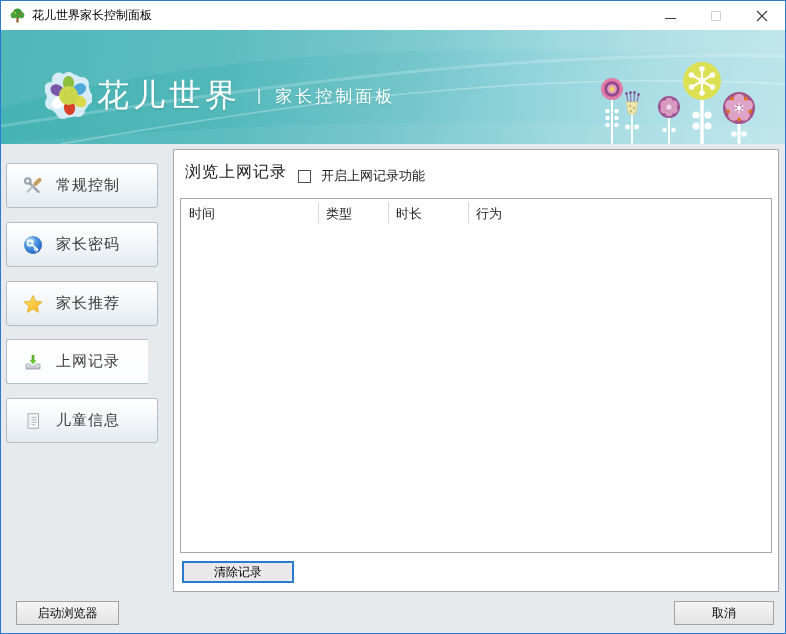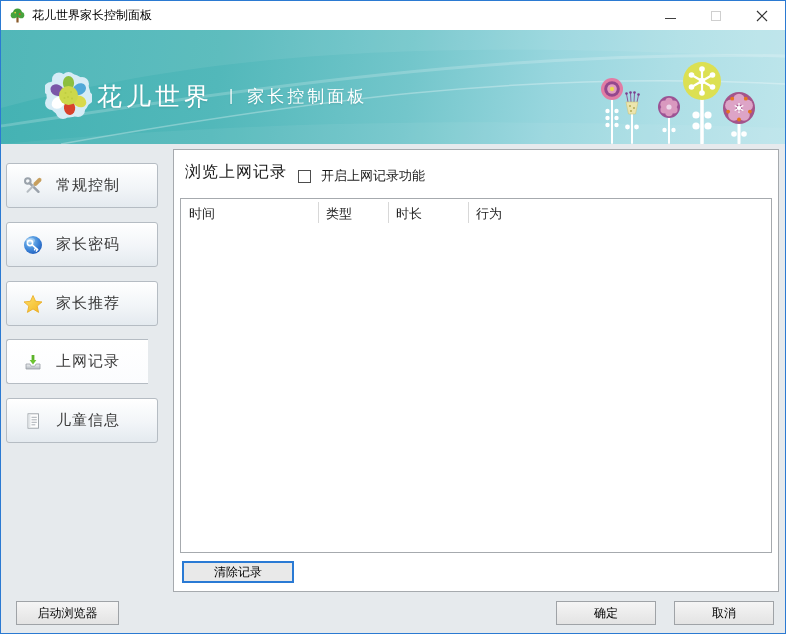--- a/index.html
+++ b/index.html
@@ -21,21 +21,21 @@
   .glyph-max { width:10px; height:10px; border:1px solid #cfcfcf; background:#fff; }
   
   .header {
     position:absolute; left:0; top:29px; width:784px; height:114px;
     background:linear-gradient(97deg,#44b2b3 0%,#52b8ba 28%,#73c6cb 52%,#98d6de 70%,#aedfe6 85%,#bde5eb 100%);
     overflow:hidden;
   }
   .header-art { position:absolute; left:0; top:0; width:784px; height:114px; pointer-events:none; }
   .logo { position:absolute; left:44px; top:42px; width:47px; height:47px; }
   .brand-wrap { position:absolute; left:96px; top:38px; height:56px; display:flex; align-items:center; color:#fff; text-shadow:0 1px 2px rgba(0,70,70,.18); }
-  .brand-main { font-size:25px; letter-spacing:4px; }
+  .brand-main { font-size:32px; letter-spacing:4px; }
   .brand-sep { font-size:16px; margin:0 14px 0 16px; opacity:.95; }
   .brand-sub { font-size:17px; letter-spacing:3px; }
   
   .side-btn {
     position:absolute; left:5px; width:152px; height:45px;
     border:1px solid #b5bcc3; border-radius:3px;
     background:linear-gradient(#ffffff,#f2f5f8 55%,#e4eaef);
     display:flex; align-items:center; cursor:pointer;
   }
   .side-btn.selected {
@@ -350,16 +350,15 @@
       <span class="th-sep" style="left:137px"></span>
       <span class="th-sep" style="left:207px"></span>
       <span class="th-sep" style="left:287px"></span>
       <div></div>
     </div>
 
     <div class="clear-btn">清除记录</div>
   </div>
 
   <div class="btn btn-launch">启动浏览器</div>
-  <div class="btn btn-ok">确定</div>
   <div class="btn btn-cancel">取消</div>
 
 </div>
 
 </body></html>

